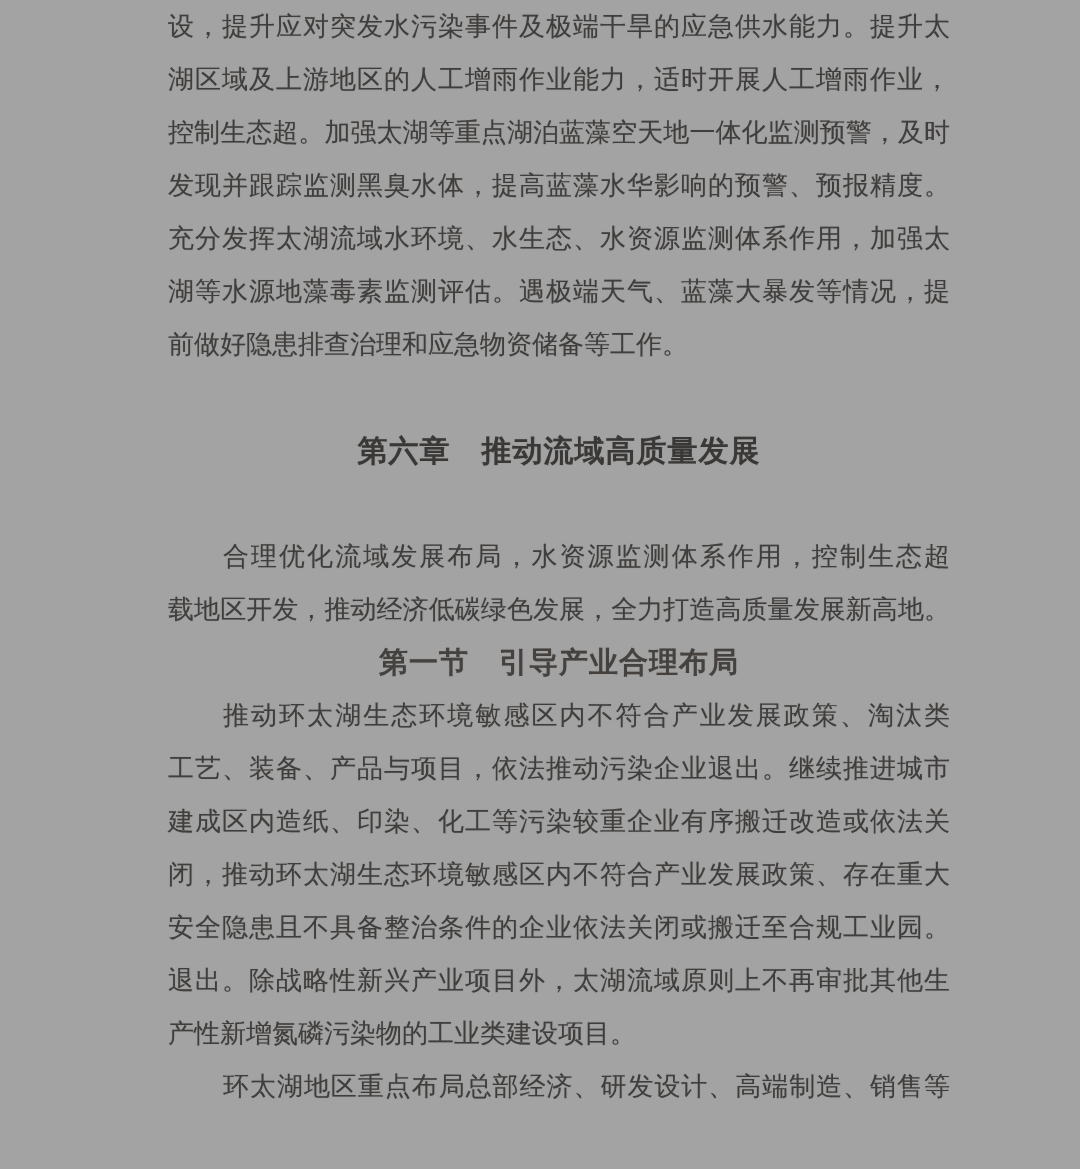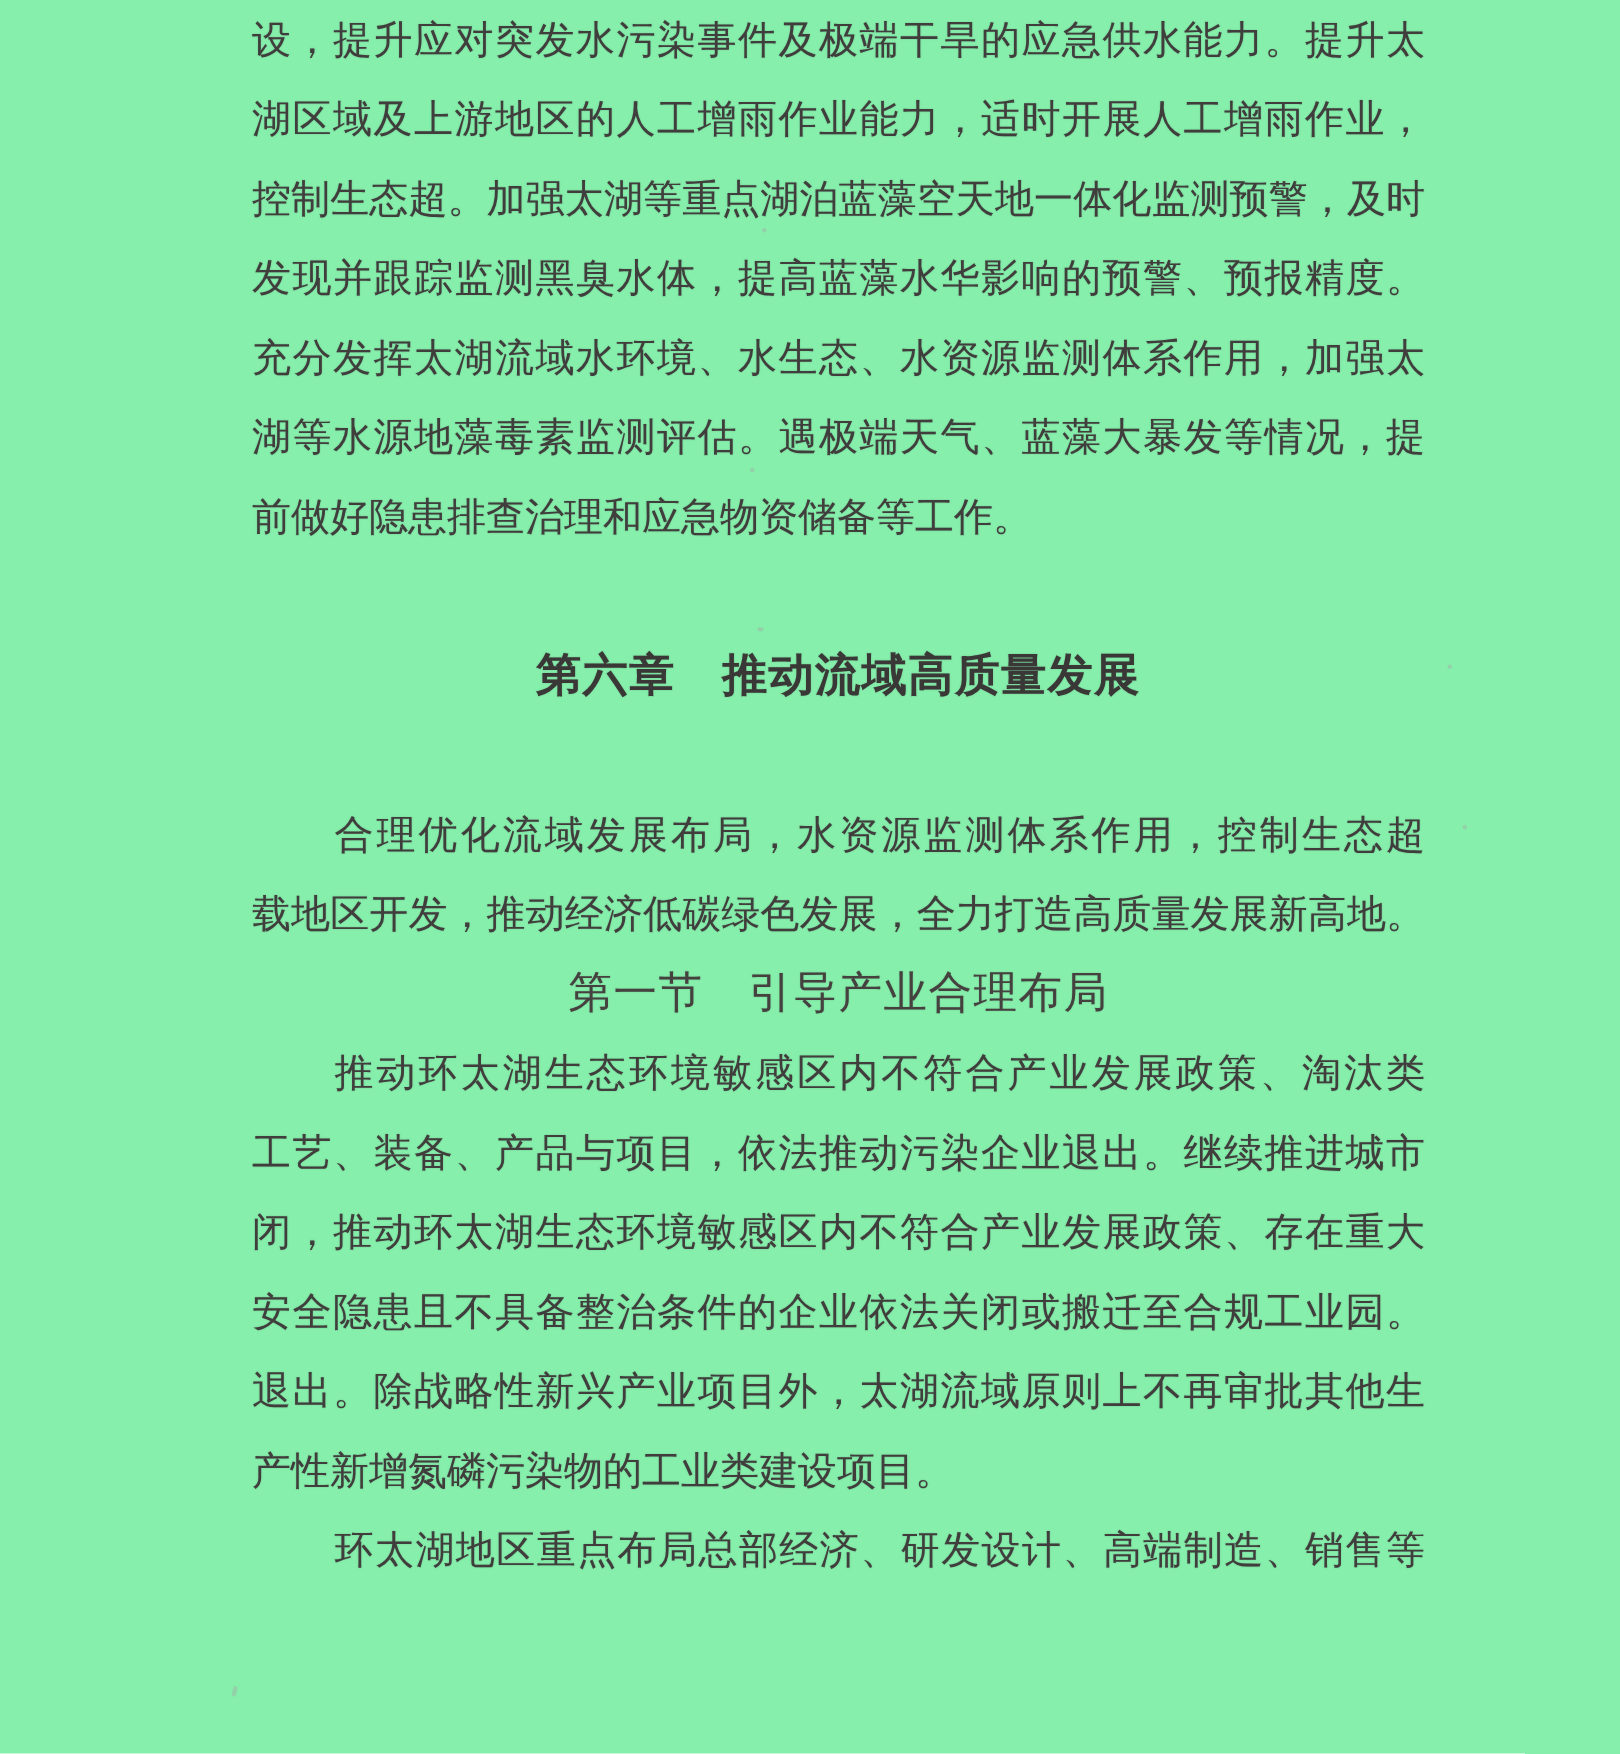--- a/index.html
+++ b/index.html
@@ -4,21 +4,21 @@
 <style>
   html, body {
     margin: 0;
     padding: 0;
     background: #ffffff;
   }
   .page {
     position: relative;
     width: 1080px;
     height: 1169px;
-    background: #86efac;
+    background: #a3a3a3;
     overflow: hidden;
     font-family: "Liberation Serif", "DejaVu Serif", serif;
     color: #403e3c;
   }
   .text-column {
     position: absolute;
     left: 168px;
     top: 0;
     width: 782px;
   }
@@ -47,21 +47,21 @@
     font-size: 30px;
     color: #3a3836;
     letter-spacing: 1px;
     text-shadow: 0 0 1px rgba(58, 56, 54, 0.35);
   }
   .section-heading {
     height: 53px;
     line-height: 53px;
     text-align: center;
     font-size: 29px;
-    font-weight: 400;
+    font-weight: 700;
     color: #44413f;
     letter-spacing: 1px;
     text-shadow: 0 0 1px rgba(68, 65, 63, 0.3);
   }
   .speck {
     position: absolute;
     background: #a8a5a2;
     border-radius: 50%;
     opacity: 0.4;
   }
@@ -83,20 +83,21 @@
       <div class="line fill">发现并跟踪监测黑臭水体，提高蓝藻水华影响的预警、预报精度。</div>
       <div class="line fill">充分发挥太湖流域水环境、水生态、水资源监测体系作用，加强太</div>
       <div class="line fill">湖等水源地藻毒素监测评估。遇极端天气、蓝藻大暴发等情况，提</div>
       <div class="line">前做好隐患排查治理和应急物资储备等工作。</div>
       <div class="chapter-heading">第六章　推动流域高质量发展</div>
       <div class="line fill indent">合理优化流域发展布局，水资源监测体系作用，控制生态超</div>
       <div class="line fill">载地区开发，推动经济低碳绿色发展，全力打造高质量发展新高地。</div>
       <div class="section-heading">第一节　引导产业合理布局</div>
       <div class="line fill indent">推动环太湖生态环境敏感区内不符合产业发展政策、淘汰类</div>
       <div class="line fill">工艺、装备、产品与项目，依法推动污染企业退出。继续推进城市</div>
+      <div class="line fill">建成区内造纸、印染、化工等污染较重企业有序搬迁改造或依法关</div>
       <div class="line fill">闭，推动环太湖生态环境敏感区内不符合产业发展政策、存在重大</div>
       <div class="line fill">安全隐患且不具备整治条件的企业依法关闭或搬迁至合规工业园。</div>
       <div class="line fill">退出。除战略性新兴产业项目外，太湖流域原则上不再审批其他生</div>
       <div class="line">产性新增氮磷污染物的工业类建设项目。</div>
       <div class="line fill indent">环太湖地区重点布局总部经济、研发设计、高端制造、销售等</div>
     </div>
   <div class="speck s1"></div>
   <div class="speck s2"></div>
   <div class="speck s3"></div>
   <div class="speck s4"></div>

